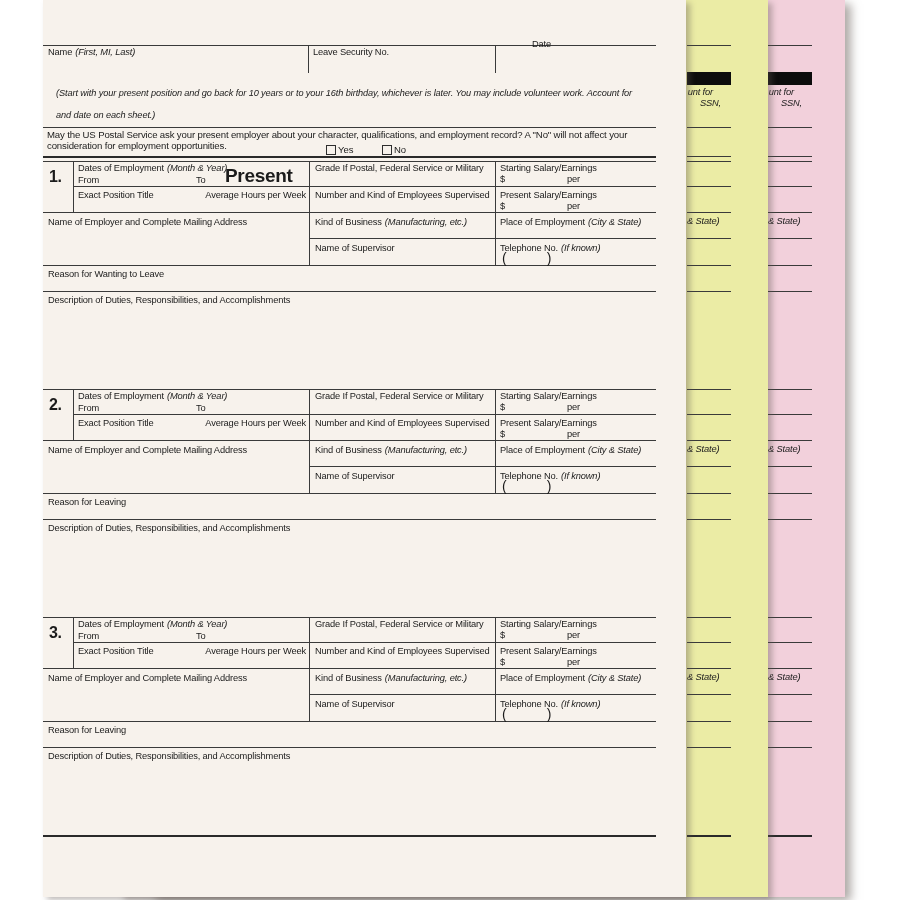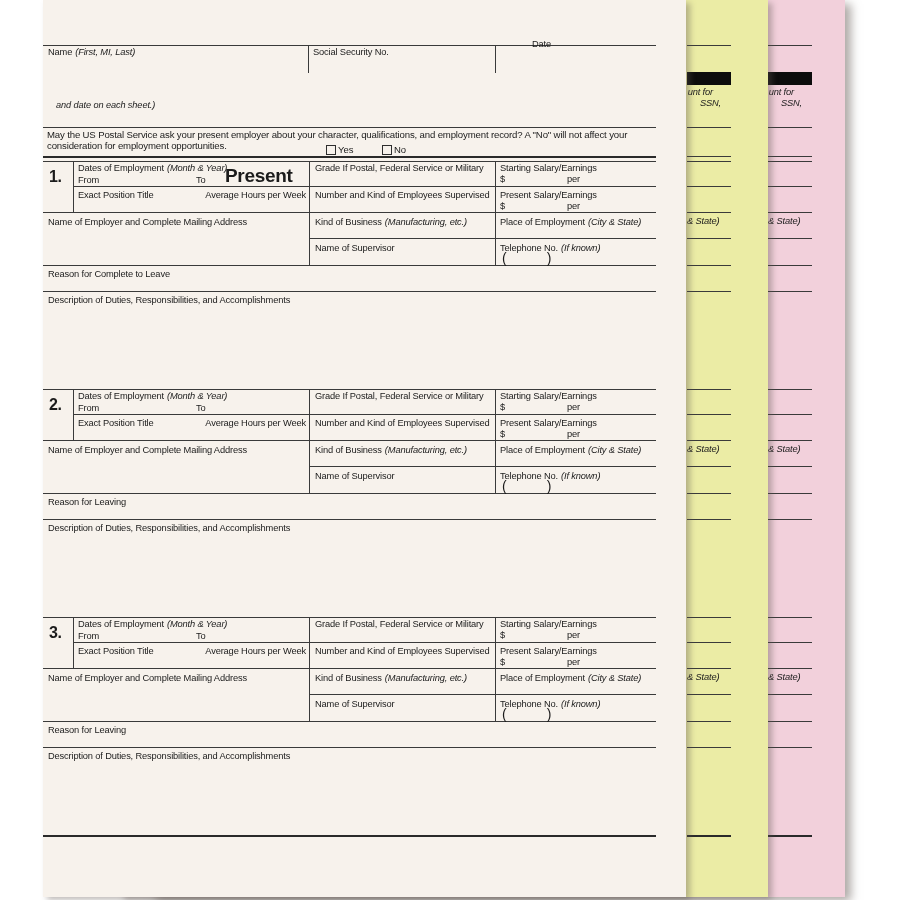--- a/index.html
+++ b/index.html
@@ -100,25 +100,26 @@
     <div class="frag" style="left:567px;top:444px;">&amp; State)</div>
     <div class="frag" style="left:567px;top:672px;">&amp; State)</div>
   </div>
 
   <div class="sheet sheet-white">
 
     <div class="hline" style="top:45px;"></div>
     <div class="vline" style="left:265px;top:45px;height:28px;"></div>
     <div class="vline" style="left:452px;top:45px;height:28px;"></div>
     <div class="lbl" style="left:5px;top:47px;"><span>Name</span><span class="hint">(First, MI, Last)</span></div>
-    <div class="lbl" style="left:270px;top:47px;">Social Security No.</div>
+    <div class="lbl" style="left:270px;top:47px;">Leave Security No.</div>
     <div class="lbl" style="left:457px;top:39px;margin-left:32px;">Date</div>
 
 
-    <div class="instr" style="top:100px;">and date on each sheet.)</div>
+    <div class="instr" style="top:88px;">(Start with your present position and go back for 10 years or to your 16th birthday, whichever is later. You may include volunteer work. Account for</div>
+    <div class="instr" style="top:110px;">and date on each sheet.)</div>
     <div class="hline" style="top:127px;"></div>
 
     <div class="consent" style="top:130px;">May the US Postal Service ask your present employer about your character, qualifications, and employment record? A "No" will not affect your</div>
     <div class="consent" style="top:141px;">consideration for employment opportunities.</div>
     <div class="chk" style="left:283px;top:145px;"></div>
     <div class="chklbl" style="left:295px;top:144px;">Yes</div>
     <div class="chk" style="left:339px;top:145px;"></div>
     <div class="chklbl" style="left:351px;top:144px;">No</div>
     <div class="hline thick" style="top:156px;"></div>
 
@@ -155,21 +156,21 @@
     <div class="lbl" style="left:524px;top:40px;">per</div>
 
     <div class="lbl" style="left:5px;top:56px;">Name of Employer and Complete Mailing Address</div>
     <div class="lbl" style="left:272px;top:56px;"><span>Kind of Business</span><span class="hint">(Manufacturing, etc.)</span></div>
     <div class="lbl" style="left:457px;top:56px;"><span>Place of Employment</span><span class="hint">(City &amp; State)</span></div>
 
     <div class="lbl" style="left:272px;top:82px;">Name of Supervisor</div>
     <div class="lbl" style="left:457px;top:82px;"><span>Telephone No.</span><span class="hint">(If known)</span></div>
     <div class="parens">(        )</div>
 
-    <div class="lbl" style="left:5px;top:108px;">Reason for Complete to Leave</div>
+    <div class="lbl" style="left:5px;top:108px;">Reason for Wanting to Leave</div>
     <div class="lbl" style="left:5px;top:134px;">Description of Duties, Responsibilities, and Accomplishments</div>
   </div>
         <div class="block" style="top: 389px;">
     <div class="hline" style="top:0;"></div>
     <div class="vline" style="left:30px;top:1px;height:50px;"></div>
     <div class="vline" style="left:266px;top:1px;height:103px;"></div>
     <div class="vline" style="left:452px;top:1px;height:103px;"></div>
     <div class="hline" style="top:25px;left:30px;width:583px;"></div>
     <div class="hline" style="top:51px;"></div>
     <div class="hline" style="top:77px;left:266px;width:347px;"></div>

